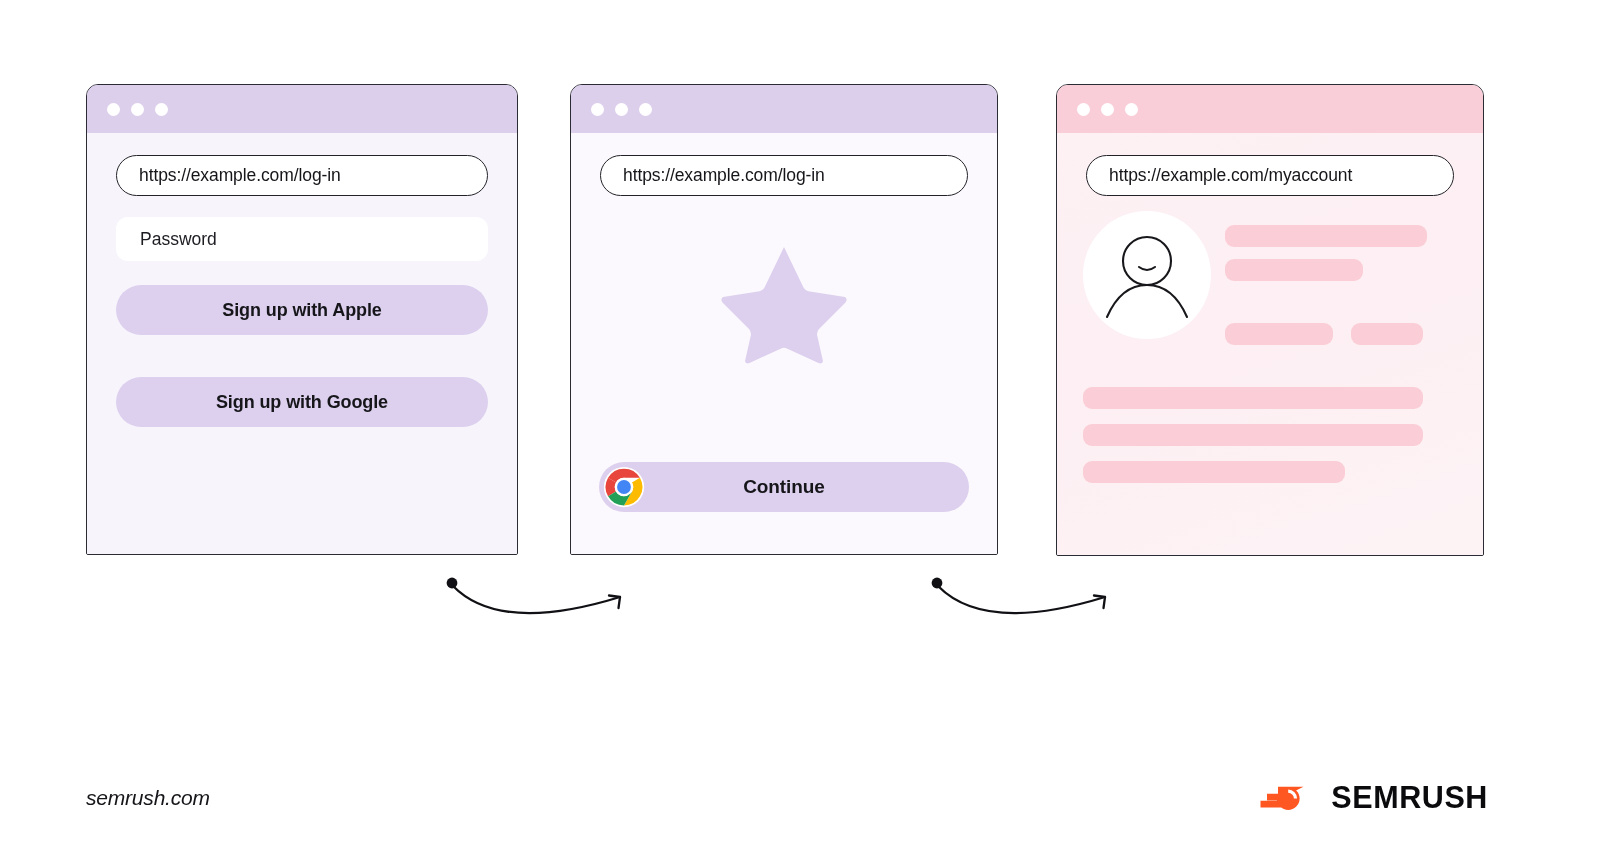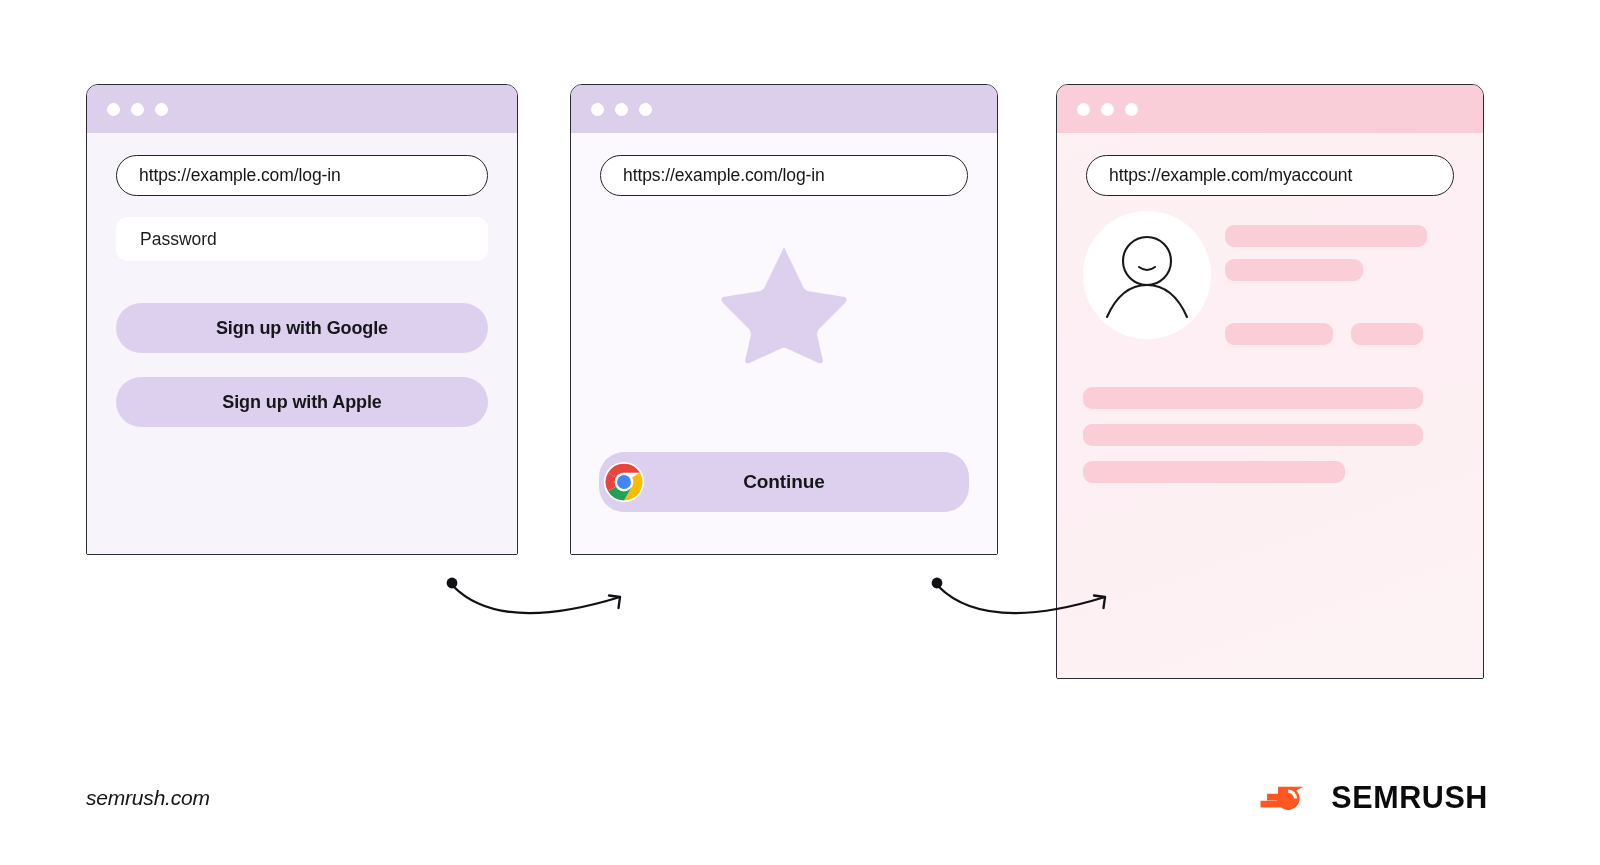--- a/index.html
+++ b/index.html
@@ -128,21 +128,21 @@
     right: 0;
     top: 110px;
     display: flex;
     justify-content: center;
   }
   .continue-btn {
     position: absolute;
     left: 28px;
     right: 28px;
     bottom: 42px;
-    height: 60px;
+    height: 50px;
     border-radius: 25px;
     background: #ddd0ef;
     display: flex;
     align-items: center;
     cursor: pointer;
   }
   .chrome-mark {
     position: absolute;
     left: 4px;
     top: 50%;
@@ -157,21 +157,21 @@
     font-weight: 700;
     color: #16161a;
     letter-spacing: -0.1px;
   }
 
   
   #card-account {
     left: 1056px;
     top: 84px;
     width: 428px;
-    height: 595px;
+    height: 472px;
   }
   #card-account .card-titlebar { background: #f9ced8; }
   #card-account .card-body {
     background: linear-gradient(160deg, #fdf1f4 0%, #fdeff3 45%, #fdf3f5 100%);
   }
 
   .avatar {
     position: absolute;
     left: 26px;
     top: 78px;
@@ -227,23 +227,23 @@
       <span class="dot"></span>
       <span class="dot"></span>
       <span class="dot"></span>
     </div>
     <div class="card-body">
       <div class="addressbar" title="Enter URL">https://example.com/log-in</div>
 
 
       <div class="field second" title="Password">Password</div>
 
+      <div class="oauth-btn a">Sign up with Apple</div>
+
       <div class="oauth-btn g">Sign up with Google</div>
-
-      <div class="oauth-btn a">Sign up with Apple</div>
     </div>
   </div>
 
   <div class="card" id="card-continue">
     <div class="card-titlebar">
       <span class="dot"></span>
       <span class="dot"></span>
       <span class="dot"></span>
     </div>
     <div class="card-body">

